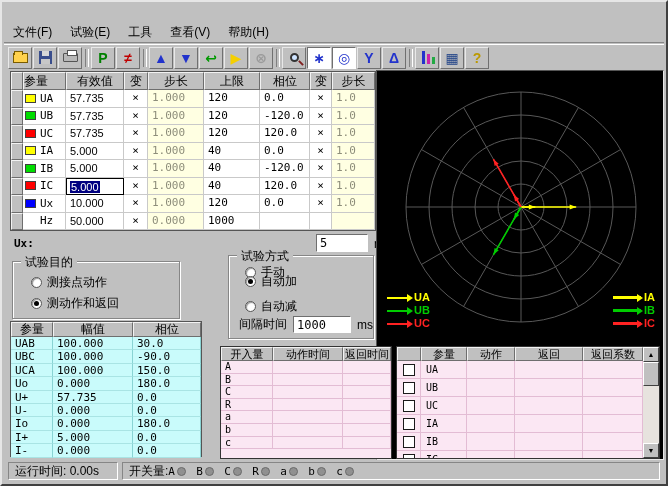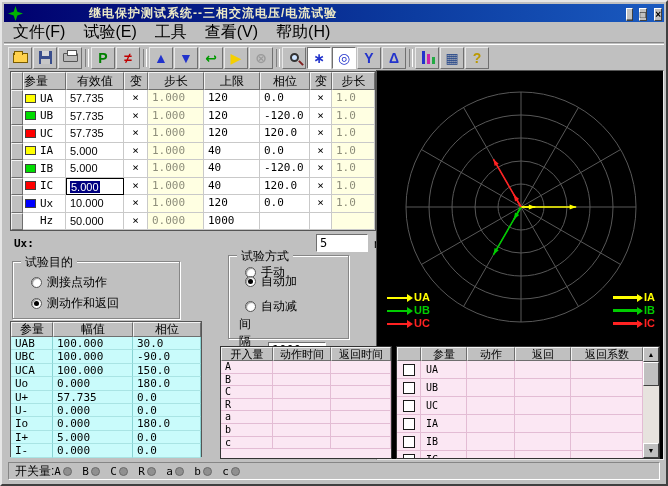--- a/index.html
+++ b/index.html
@@ -11,21 +11,21 @@
             background:linear-gradient(90deg,#00006e 0%,#0b3a9e 60%,#1a5ac0 100%);
             display:flex;align-items:center;padding:0 2px;color:#ece9c6}
   .app-icon{width:15px;height:15px;margin:0 4px 0 2px;flex:0 0 auto}
   .title{flex:1;font-size:12px;font-weight:bold;letter-spacing:1px;white-space:nowrap;overflow:hidden;
          padding-left:62px}
   .wbtn{width:16px;height:14px;background:#c0c0c0;border:1px solid;border-color:#fff #404040 #404040 #fff;
         font-size:10px;line-height:11px;text-align:center;color:#000;font-weight:bold;margin-left:1px;cursor:default}
   .wbtn.close{margin-left:3px}
   
   .menubar{position:absolute;left:2px;top:20px;right:2px;height:21px;background:#c0c0c0;
-           display:flex;align-items:center;font-size:16px;border-bottom:1px solid #868686}
+           display:flex;align-items:center;font-size:12px;border-bottom:1px solid #868686}
   .menuitem{padding:2px 9px;white-space:nowrap}
   
   .toolbar{position:absolute;left:2px;top:42px;right:2px;height:26px;background:#c0c0c0;
            border-top:1px solid #fff;display:flex;align-items:center;padding-left:4px}
   .tbtn{width:24px;height:22px;display:flex;align-items:center;justify-content:center;position:relative;
         border:1px solid;border-color:#e8e8e8 #707070 #707070 #e8e8e8;background:#c0c0c0;margin-right:1px}
   .tbtn .glyph{font-size:14px;font-weight:bold;line-height:1}
   .tbtn[data-state="pressed"]{border-color:#707070 #fff #fff #707070;background:#fff}
   .tbtn[data-icon="toolbar-separator"]{width:6px;border:none;background:transparent;margin:0 1px}
   .tbtn[data-icon="toolbar-separator"]::before{content:"";width:2px;height:18px;border-left:1px solid #808080;border-right:1px solid #fff}
@@ -101,27 +101,27 @@
   .legend{position:absolute;top:220px;font:bold 11px "DejaVu Sans Mono",monospace;line-height:13px}
   .legend-left{left:10px}.legend-right{right:8px}
   .litem{display:flex;align-items:center}
   .larrow{display:inline-block;width:24px;height:2px;background:currentColor;position:relative;margin-right:3px}
   .legend-right .larrow{height:3px;width:28px}
   .larrow::after{content:"";position:absolute;right:-2px;top:50%;transform:translateY(-50%);
                  border-left:6px solid currentColor;border-top:4px solid transparent;border-bottom:4px solid transparent}
   
   .input-table{position:absolute;left:216px;top:277px;width:172px;height:113px;background:#fbe7f3;border:1px solid #333;z-index:2}
   .input-table .hc,.action-table .hc{height:14px;line-height:12px;font-size:11px}
-  .i0{width:52px;flex:0 0 auto}.i1{width:58px;flex:0 0 auto}.i2{flex:1}
+  .i0{width:52px;flex:0 0 auto}.i1{width:70px;flex:0 0 auto}.i2{flex:1}
   .irow{display:flex}
   .pc{height:12.6px;font:10px "DejaVu Sans Mono",monospace;line-height:12px;background:#fbe7f3;
       border-right:1px solid #e3bcd4;border-bottom:1px solid #e3bcd4;padding-left:4px;overflow:hidden}
   .action-table{position:absolute;left:392px;top:277px;width:264px;height:113px;background:#fbe7f3;border:1px solid #333;z-index:2;overflow:hidden}
   .at-grid{position:absolute;left:0;top:0;right:16px}
-  .a0{width:24px;flex:0 0 auto}.a1{width:46px;flex:0 0 auto}.a2{width:48px;flex:0 0 auto}.a3{width:56px;flex:0 0 auto}.a4{flex:1}
+  .a0{width:24px;flex:0 0 auto}.a1{width:46px;flex:0 0 auto}.a2{width:48px;flex:0 0 auto}.a3{width:68px;flex:0 0 auto}.a4{flex:1}
   .arow{display:flex}
   .ac{height:18px;font:10px "DejaVu Sans Mono",monospace;line-height:17px;background:#fbe7f3;
       border-right:1px solid #e3bcd4;border-bottom:1px solid #e3bcd4;padding-left:5px;overflow:hidden}
   .ac.chk{display:flex;align-items:center;justify-content:center;padding-left:0}
   .cbx{width:12px;height:12px;background:#fff;border:1px solid #1a1a1a}
   
   .vsb{position:absolute;right:0;top:0;width:16px;height:111px;background:#e7e3de}
   .sbtn{position:absolute;left:0;width:16px;height:15px;background:#c0c0c0;border:1px solid;
         border-color:#fff #404040 #404040 #fff;font-size:7px;text-align:center;line-height:13px}
   .sbtn.up{top:0}.sbtn.down{bottom:0}
@@ -135,33 +135,20 @@
   .sp3{flex:1;margin:0 4px;display:flex;align-items:center}
   .switem{display:inline-flex;align-items:center}
   .swname{font:11px "DejaVu Sans Mono",monospace}
   .dot{display:inline-block;width:9px;height:9px;border-radius:50%;background:#909090;border:1px solid #6a6a6a;margin:0 7px 0 2px}
 </style>
 </head>
 <body>
 
 <div class="window">
 
-  <div class="titlebar">
-    <span class="app-icon">
-      <svg width="15" height="15" viewBox="0 0 16 16">
-          <path d="M8 0 L10 6 L16 8 L10 10 L8 16 L6 10 L0 8 L6 6 Z" fill="#00b400"></path>
-        </svg>
-    </span>
-    <span class="title">继电保护测试系统--三相交流电压/电流试验</span>
-    <span class="winbtns">
-      <span class="wbtn">_</span>
-      <span class="wbtn">□</span>
-      <span class="wbtn close">×</span>
-    </span>
-  </div>
 
   <div class="menubar">
 
       <span class="menuitem">文件(F)</span>
 
       <span class="menuitem">试验(E)</span>
 
       <span class="menuitem">工具</span>
 
       <span class="menuitem">查看(V)</span>
@@ -429,21 +416,21 @@
       <div class="radio-row" style="left:18px;top:12px">
         <span class="radio" data-on="false"></span>
         <span>测接点动作</span>
       </div>
       <div class="radio-row" style="left:18px;top:33px">
         <span class="radio" data-on="true"></span>
         <span>测动作和返回</span>
       </div>
     </div>
 
-    <div class="gbox" style="left:224px;top:186px;width:121px;height:84px">
+    <div class="gbox" style="left:224px;top:186px;width:146px;height:84px">
       <span class="gtitle">试验方式</span>
       <div class="radio-row" style="left:16px;top:8px">
         <span class="radio" data-on="false"></span>
         <span>手动</span>
       </div>
       <div class="radio-row" style="left:16px;top:17px">
         <span class="radio" data-on="true"></span>
         <span>自动加</span>
       </div>
       <div class="radio-row" style="left:16px;top:42px">
@@ -714,20 +701,21 @@
       <div class="vsb">
         <span class="sbtn up">▲</span>
         <span class="sthumb"></span>
         <span class="sbtn down">▼</span>
       </div>
     </div>
 
   </div>
 
   <div class="statusbar">
+    <div class="sp sp2"><span>运行时间:</span>&nbsp;<span>0.00s</span></div>
     <div class="sp sp3">
       <span>开关量:</span>
       <span class="swlist">
         
       
           <span class="switem">
             <span class="swname">A</span>
             <i class="dot"></i>
           </span>
         

